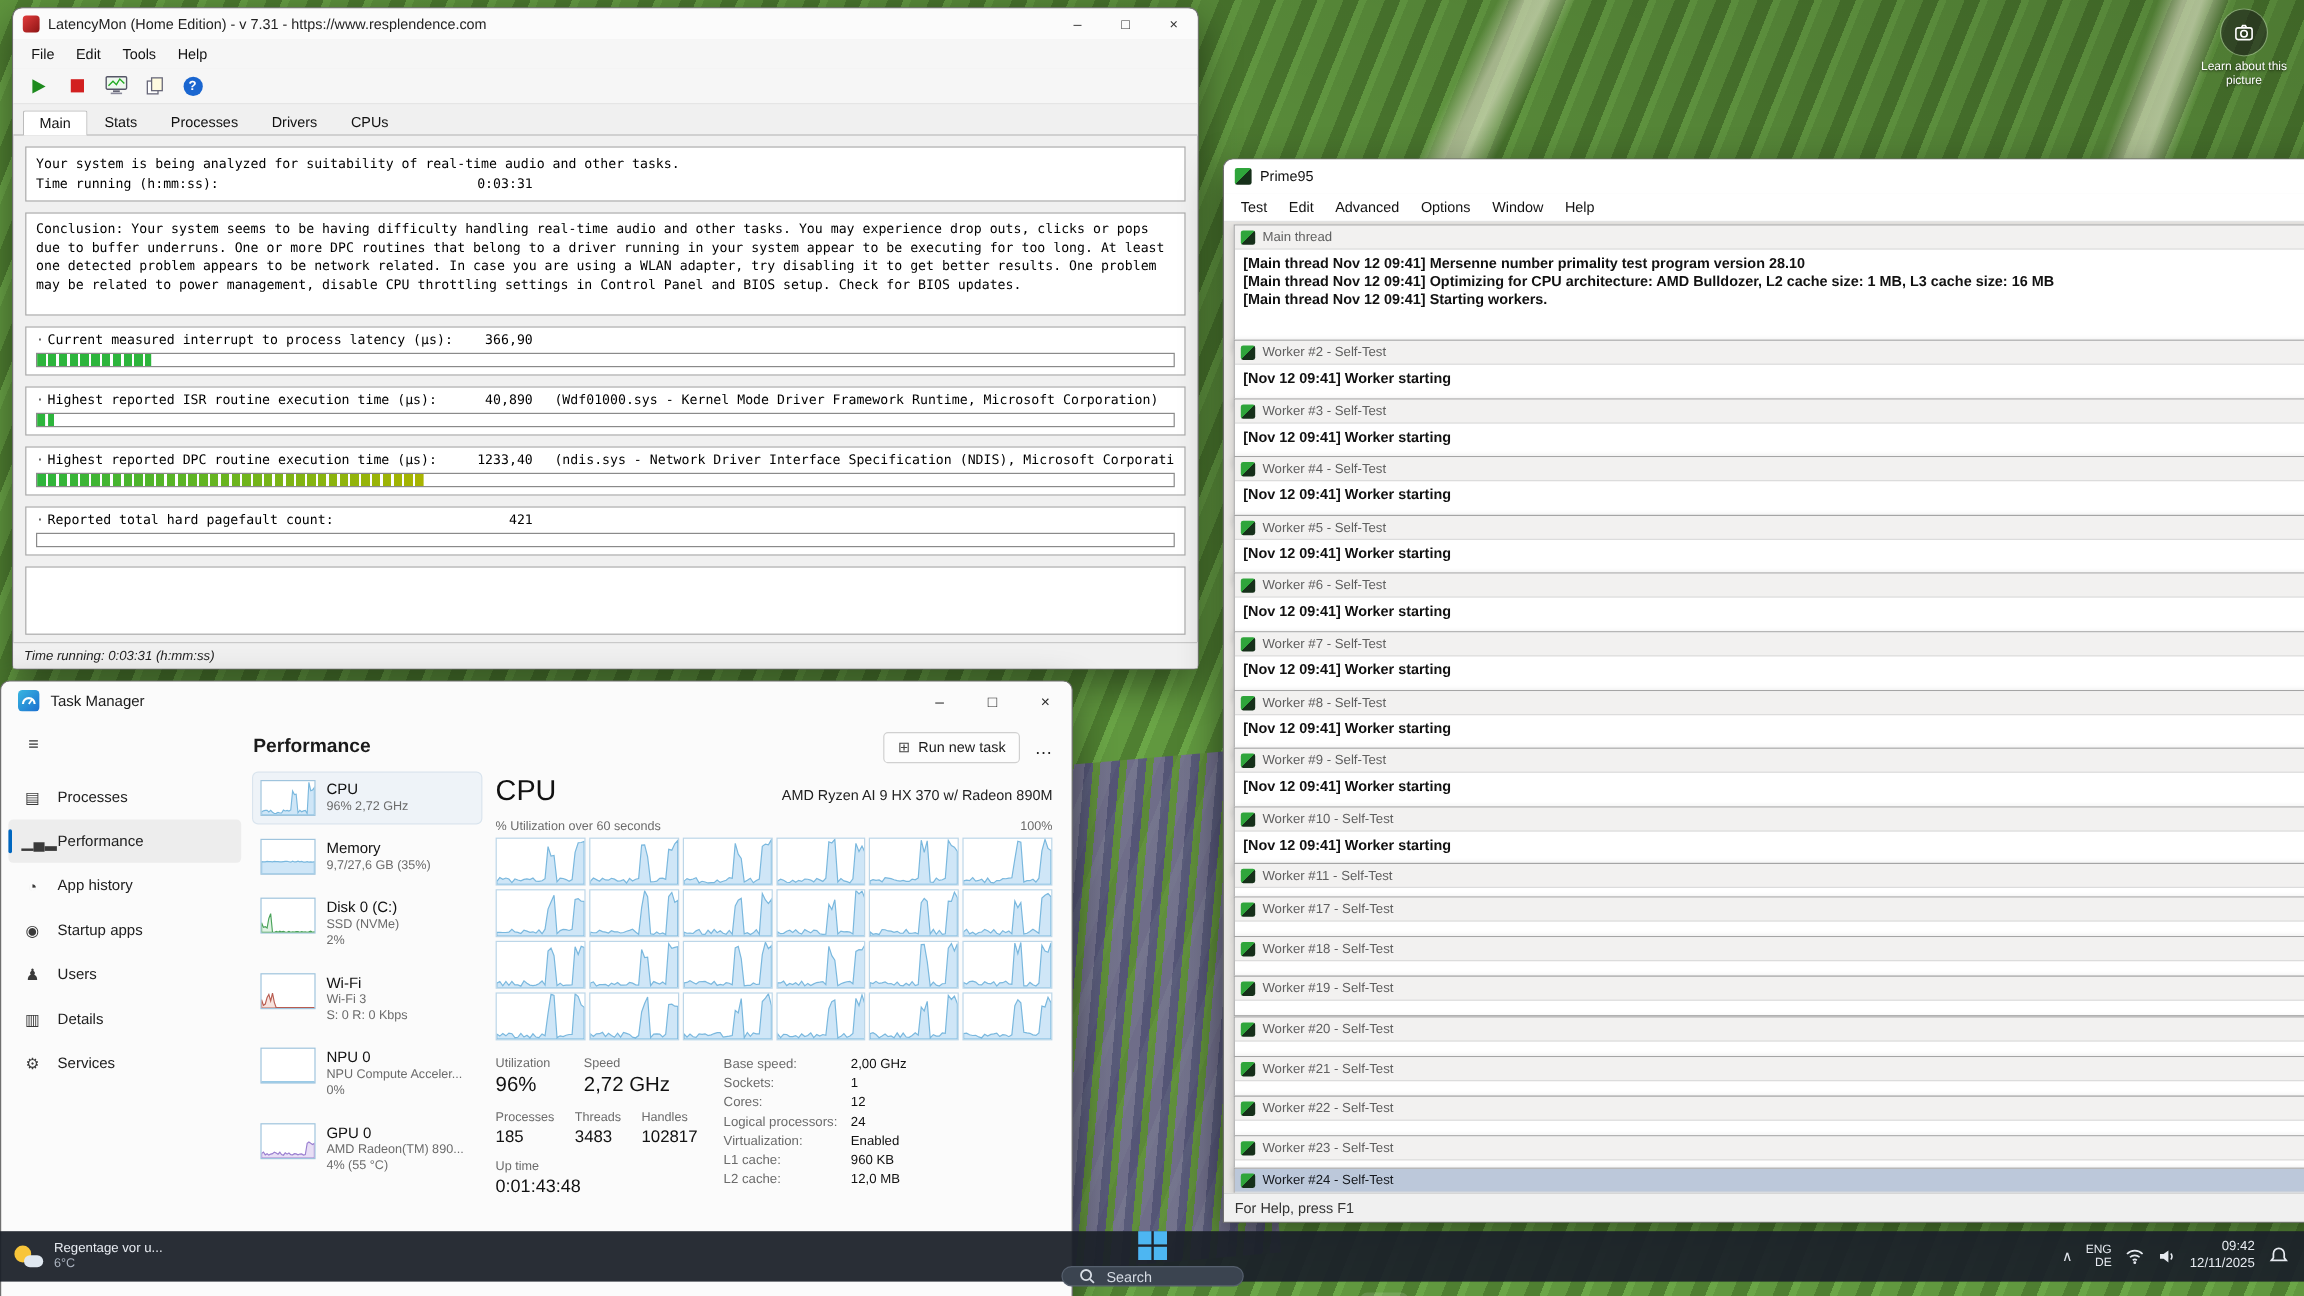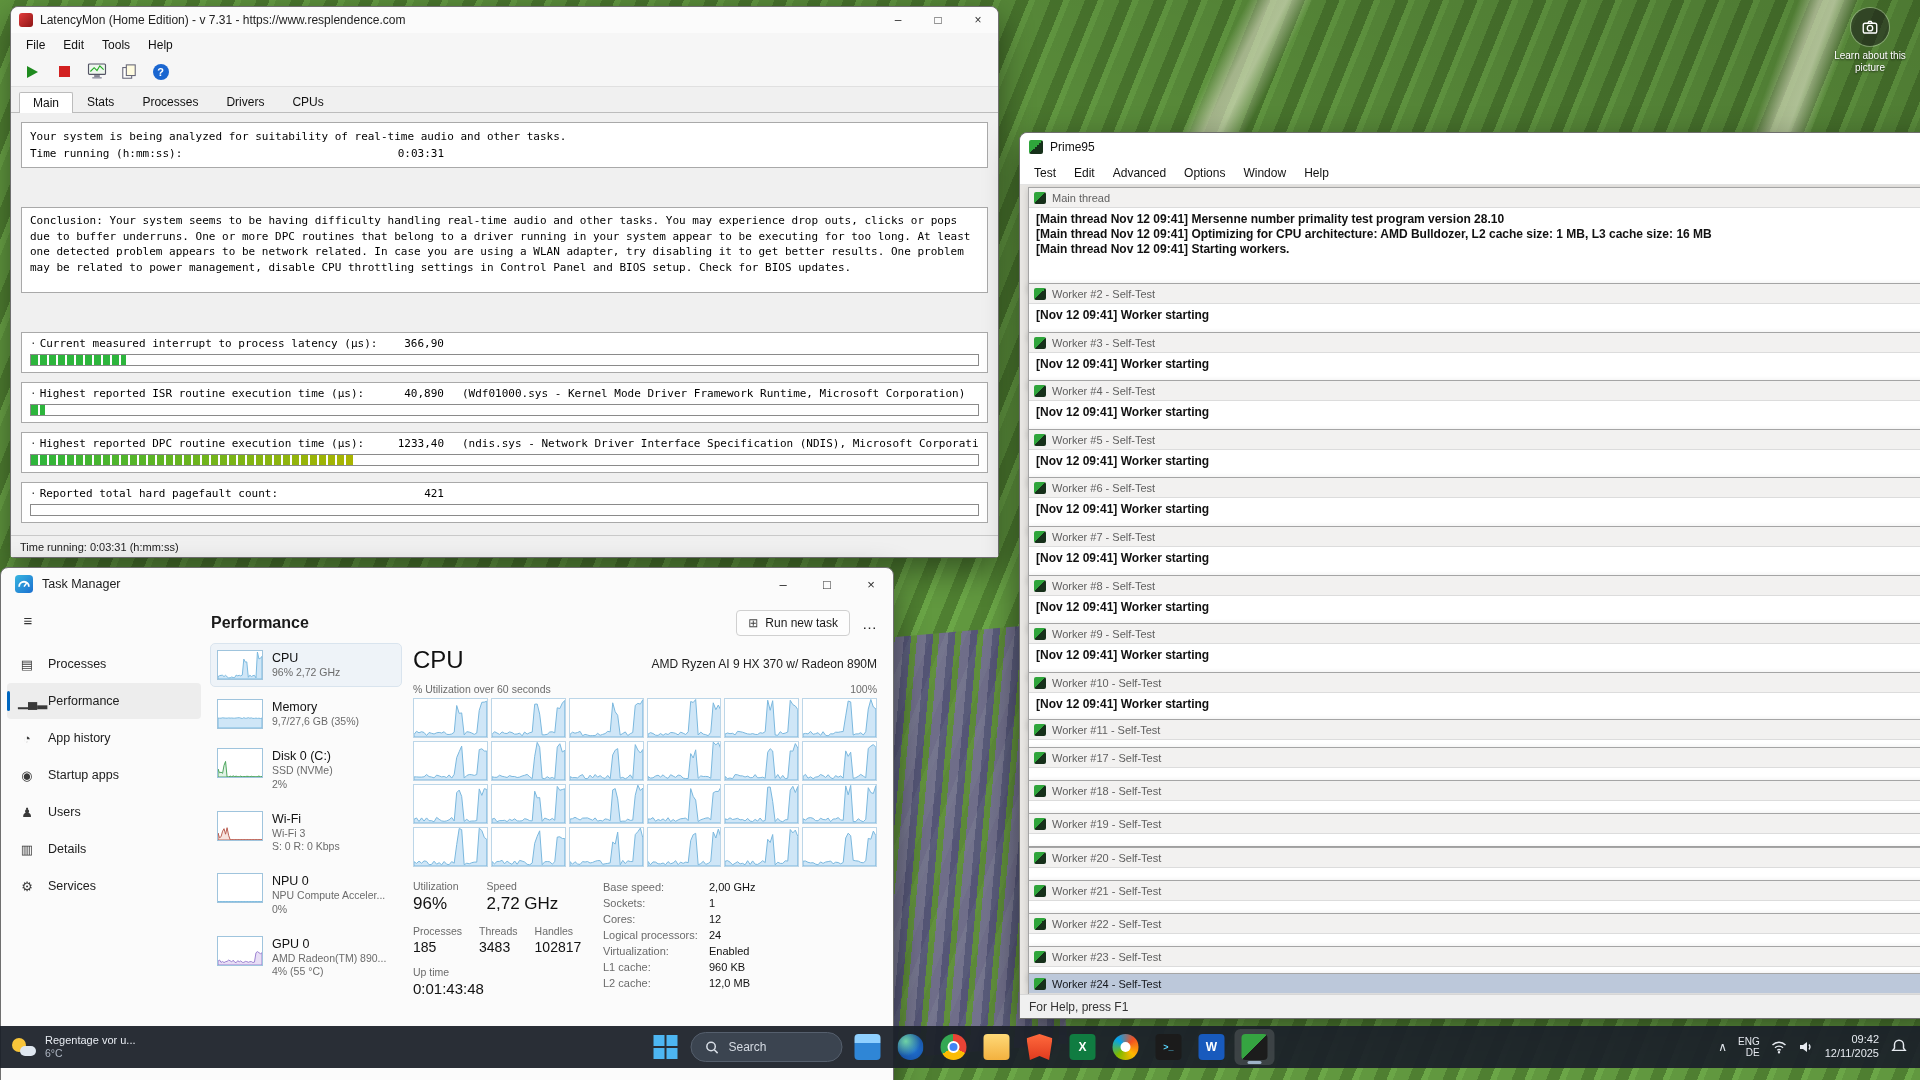--- a/index.html
+++ b/index.html
@@ -38,34 +38,34 @@
   .lm-menubar { height:24px; display:flex; align-items:center; padding-left:6px; font-size:12px; background:#f6f6f6; }
   .lm-menu-item { padding:2px 9px; color:#111; cursor:pointer; }
   .lm-toolbar { height:30px; display:flex; align-items:center; gap:5px; padding-left:8px; background:#f6f6f6; border-bottom:1px solid #e0e0e0; }
   .lm-tool { width:27px; height:24px; display:flex; align-items:center; justify-content:center; cursor:pointer; }
   .lm-play-tri { width:0; height:0; border-left:11px solid #1e8a1e; border-top:6px solid transparent; border-bottom:6px solid transparent; }
   .lm-stop-sq { width:11px; height:11px; background:#d22020; }
   .lm-help-circle { width:16px; height:16px; border-radius:50%; background:#1a66d0; color:#fff; font-size:11px; font-weight:bold; display:flex; align-items:center; justify-content:center; }
   .lm-tabs { display:flex; height:26px; padding:4px 4px 0 8px; background:#f0f0f0; border-bottom:1px solid #bcbcbc; }
   .lm-tab { padding:3px 13px; font-size:12px; color:#111; border:1px solid transparent; border-bottom:none; cursor:pointer; }
   .lm-tab.selected { background:#fff; border-color:#bcbcbc; border-radius:2px 2px 0 0; position:relative; top:1px; }
-  .lm-content { flex:1; display:flex; flex-direction:column; padding:9px 10px 6px; font-family:"DejaVu Sans Mono", monospace; font-size:11px; color:#000; overflow:hidden;gap:30px; }
+  .lm-content { flex:1; display:flex; flex-direction:column; padding:9px 10px 6px; font-family:"DejaVu Sans Mono", monospace; font-size:11px; color:#000; overflow:hidden; }
   .lm-box { background:#fff; border:1px solid #a9a9a9; padding:5px 8px; margin-bottom:9px; }
   .lm-box-status { line-height:17px; }
   .lm-box-conclusion { min-height:86px; line-height:15.5px; }
   .lm-row { display:flex; align-items:baseline; }
   .lm-col-label { flex:0 0 352px; white-space:nowrap; overflow:hidden; }
   .lm-bullet::before { content:"·"; margin-right:3px; color:#444; }
   .lm-val { flex:0 0 62px; text-align:right; white-space:nowrap; }
   .lm-extra { margin-left:18px; white-space:nowrap; overflow:hidden; }
   .lm-metric { background:#fff; border:1px solid #a9a9a9; padding:4px 8px 6px; margin-bottom:9px; }
   .lm-bar-track { margin-top:4px; height:12px; border:1px solid #8a8a8a; background:#fff; }
   .lm-bar-fill { height:100%; }
   .lm-spacer-box { flex:1; background:#fff; border:1px solid #a9a9a9; margin-bottom:0; }
-  .lm-statusbar { height:22px; border-top:1px solid #c9c9c9; background:#f0f0f0; display:flex; align-items:center; padding-left:9px; font-size:11px; color:#222; }
+  .lm-statusbar { height:22px; border-top:1px solid #c9c9c9; background:#f0f0f0; display:flex; align-items:center; padding-left:9px; font-size:11px; color:#222;font-style:italic; }
 
   
   .tm-window { left:0; top:567px; width:894px; height:520px; border-radius:8px 8px 0 0; background:#fbfbfb; display:flex; flex-direction:column; z-index:30; }
   .tm-titlebar { height:32px; display:flex; align-items:center; padding-left:14px; flex:none; }
   .tm-title { margin-left:9px; font-size:12.5px; color:#1b1b1b; }
   .tm-controls .win-btn { width:44px; height:32px; font-size:13px; color:#2a2a2a; }
   .tm-body { flex:1; display:flex; min-height:0; }
   .tm-sidebar { width:206px; padding:2px 6px 0 6px; flex:none; }
   .tm-burger { width:38px; height:32px; display:flex; align-items:center; justify-content:center; font-size:15px; color:#333; border-radius:4px; margin:2px 0 10px 2px; cursor:pointer; }
   .tm-side-item { height:36px; display:flex; align-items:center; gap:12px; padding:0 11px; border-radius:4px; position:relative; color:#202020; cursor:pointer; margin-bottom:1px; }
@@ -130,21 +130,21 @@
 
   
   .taskbar { position:absolute; left:0; right:0; bottom:12px; height:42px; background:rgba(28,33,41,.94); display:flex; align-items:center; z-index:100; }
   .tb-weather { display:flex; align-items:center; gap:9px; padding:0 12px; height:100%; cursor:pointer; }
   .tb-weather-icon { position:relative; width:24px; height:22px; flex:none; }
   .tb-sun { position:absolute; left:0; top:2px; width:14px; height:14px; border-radius:50%; background:#f8c53a; }
   .tb-cloud { position:absolute; right:0; bottom:2px; width:16px; height:10px; border-radius:6px; background:#dfe7f0; }
   .tb-weather-text { display:flex; flex-direction:column; line-height:1.2; }
   .tb-weather-text .l1 { font-size:11px; color:#e8ecf2; }
   .tb-weather-text .l2 { font-size:10.5px; color:#aeb6c2; }
-  .tb-center { position:absolute; left:50%; top:0; transform:translateX(-50%); height:100%; display:flex; align-items:center; gap:5px; }
+  .tb-center { position:absolute; left:50%; top:0; transform:translateX(-50%); height:100%; display:flex; align-items:center; gap:5px;flex-direction:column; }
   .tb-start { width:40px; height:36px; border:none; background:transparent; border-radius:6px; display:flex; align-items:center; justify-content:center; cursor:pointer; }
   .wlogo { display:grid; grid-template-columns:11px 11px; grid-template-rows:11px 11px; gap:2px; }
   .wlogo i { background:#4db6f2; display:block; }
   .tb-search { height:30px; width:152px; border-radius:15px; background:#3b4450; border:1px solid #555f6d; display:flex; align-items:center; gap:9px; padding:0 13px; cursor:pointer; }
   .tb-search span { font-size:12px; color:#d5dbe3; }
   .tb-search-ic { width:15px; height:15px; flex:none; }
   .tb-icons { display:flex; align-items:center; gap:3px; }
   .tb-app { width:40px; height:36px; border:none; background:transparent; border-radius:6px; display:flex; align-items:center; justify-content:center; position:relative; cursor:pointer; }
   .tb-app.active { background:rgba(255,255,255,.13); }
   .tb-app.active::after { content:""; position:absolute; bottom:1px; left:50%; transform:translateX(-50%); width:14px; height:3px; border-radius:2px; background:#9fb3c8; }

